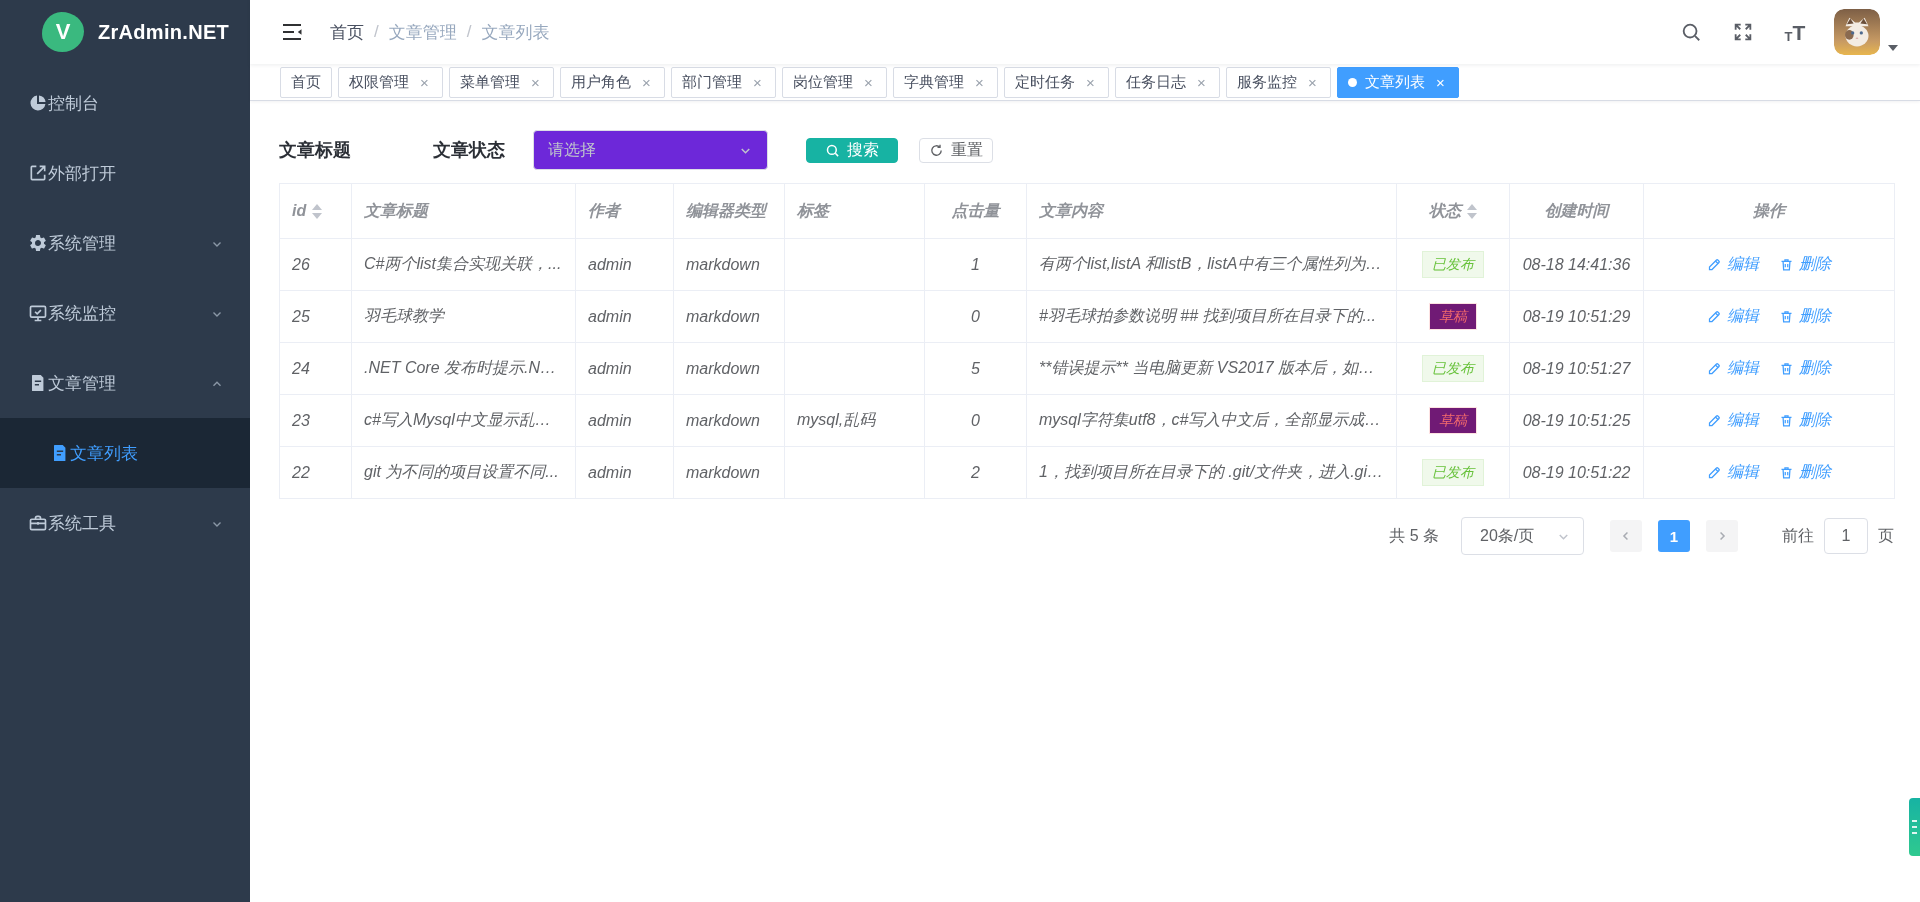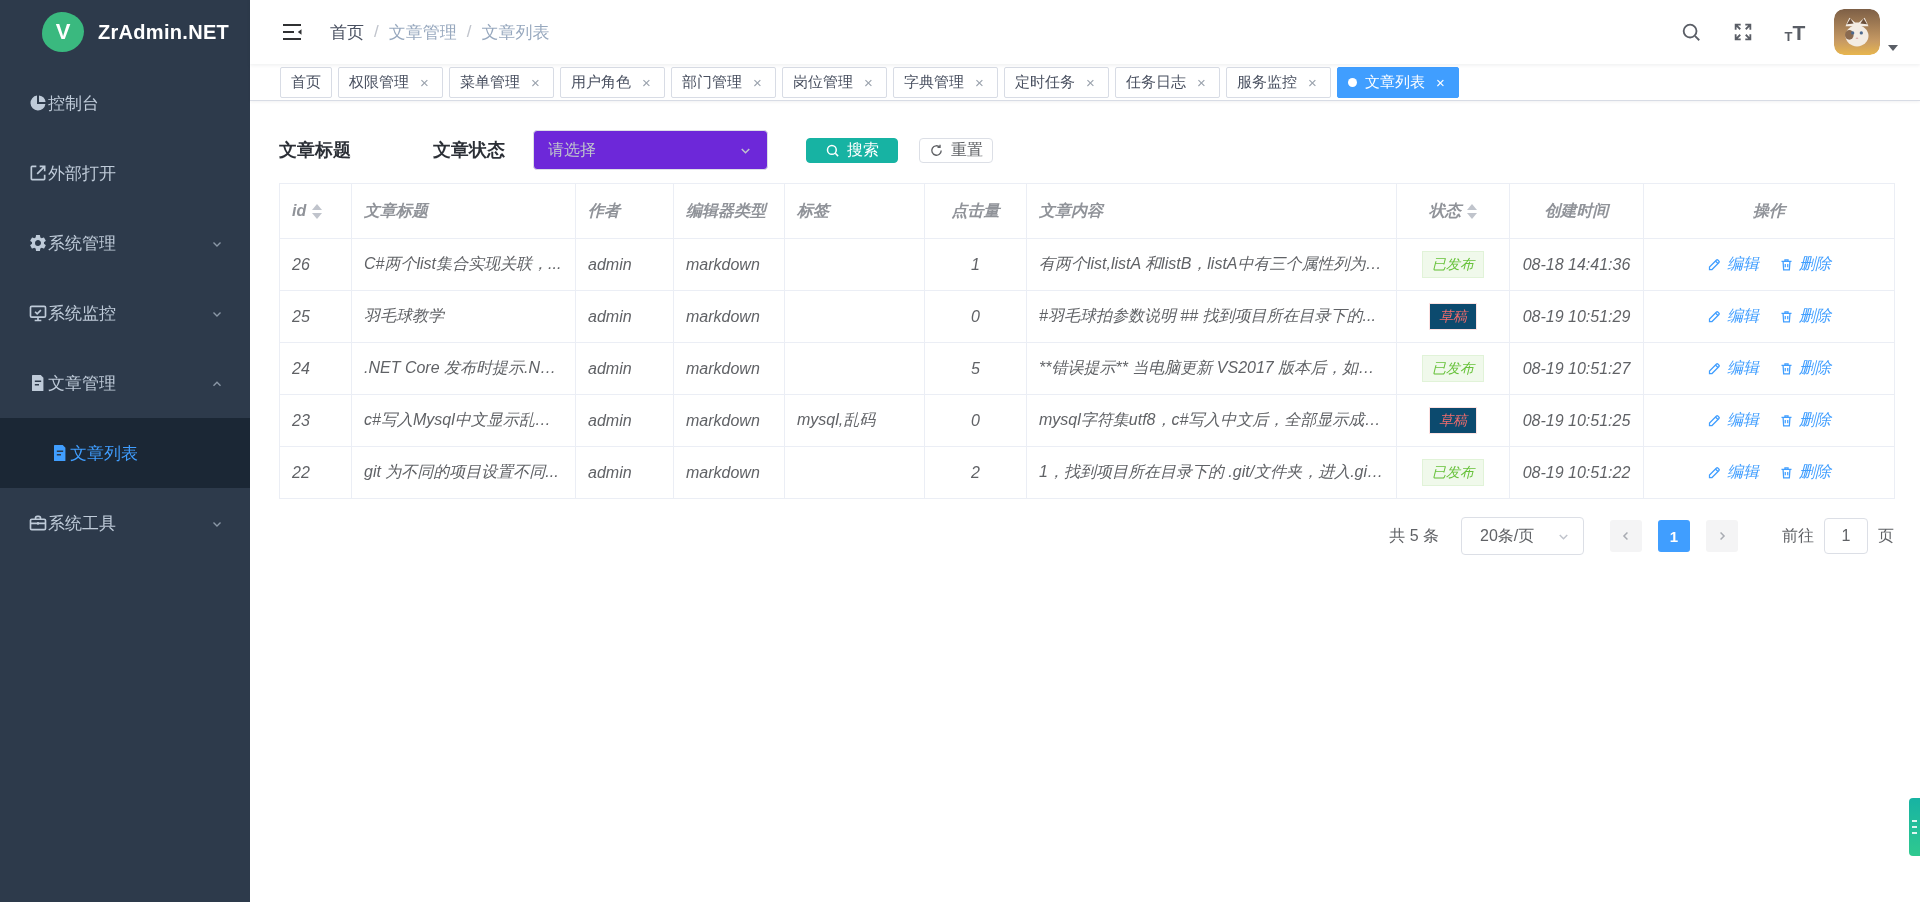--- a/index.html
+++ b/index.html
@@ -82,21 +82,21 @@
   table.grid th, table.grid td { border:1px solid #ebeef5; padding:0 12px; overflow:hidden; white-space:nowrap; text-overflow:ellipsis; }
   table.grid th { height:55px; color:#909399; font-weight:600; text-align:left; background:#fff; }
   table.grid td { height:52px; color:#606266; text-align:left; }
   table.grid th.c, table.grid td.c { text-align:center; }
   .sort-caret { display:inline-flex; flex-direction:column; margin-left:6px; vertical-align:middle; cursor:pointer; }
   .sort-caret i { display:block; width:0; height:0; border-left:5px solid transparent; border-right:5px solid transparent; }
   .sort-caret i.up { border-bottom:6px solid #c0c4cc; margin-bottom:3px; }
   .sort-caret i.down { border-top:6px solid #c0c4cc; }
   .badge { display:inline-block; padding:4px 9px; border-radius:0; font-size:14px; line-height:1.2; }
   .badge-published { background:#f0f9eb; color:#67c23a; border:1px solid #e1f3d8; }
-  .badge-draft { background:#0c4a6e; color:#f56c6c; border:1px solid #fde2e2; }
+  .badge-draft { background:#701a75; color:#f56c6c; border:1px solid #fde2e2; }
   .op-link { color:#409eff; text-decoration:none; display:inline-flex; align-items:center; gap:5px; cursor:pointer; font-size:16px; }
   .op-link + .op-link { margin-left:20px; }
   .op-link svg { width:15px; height:15px; }
 
   
   .pagination { margin-top:18px; display:flex; align-items:center; justify-content:flex-end; font-size:16px; color:#606266; }
   .pg-total { margin-right:22px; }
   .pg-size { width:123px; height:38px; border:1px solid #dcdfe6; border-radius:4px; display:flex; align-items:center; justify-content:space-between; padding:0 12px 0 18px; cursor:pointer; }
   .pg-btn { width:32px; height:32px; border:none; border-radius:3px; background:#f4f4f5; color:#a8abb2; display:flex; align-items:center; justify-content:center; cursor:pointer; }
   .pg-btn svg { width:14px; height:14px; }

